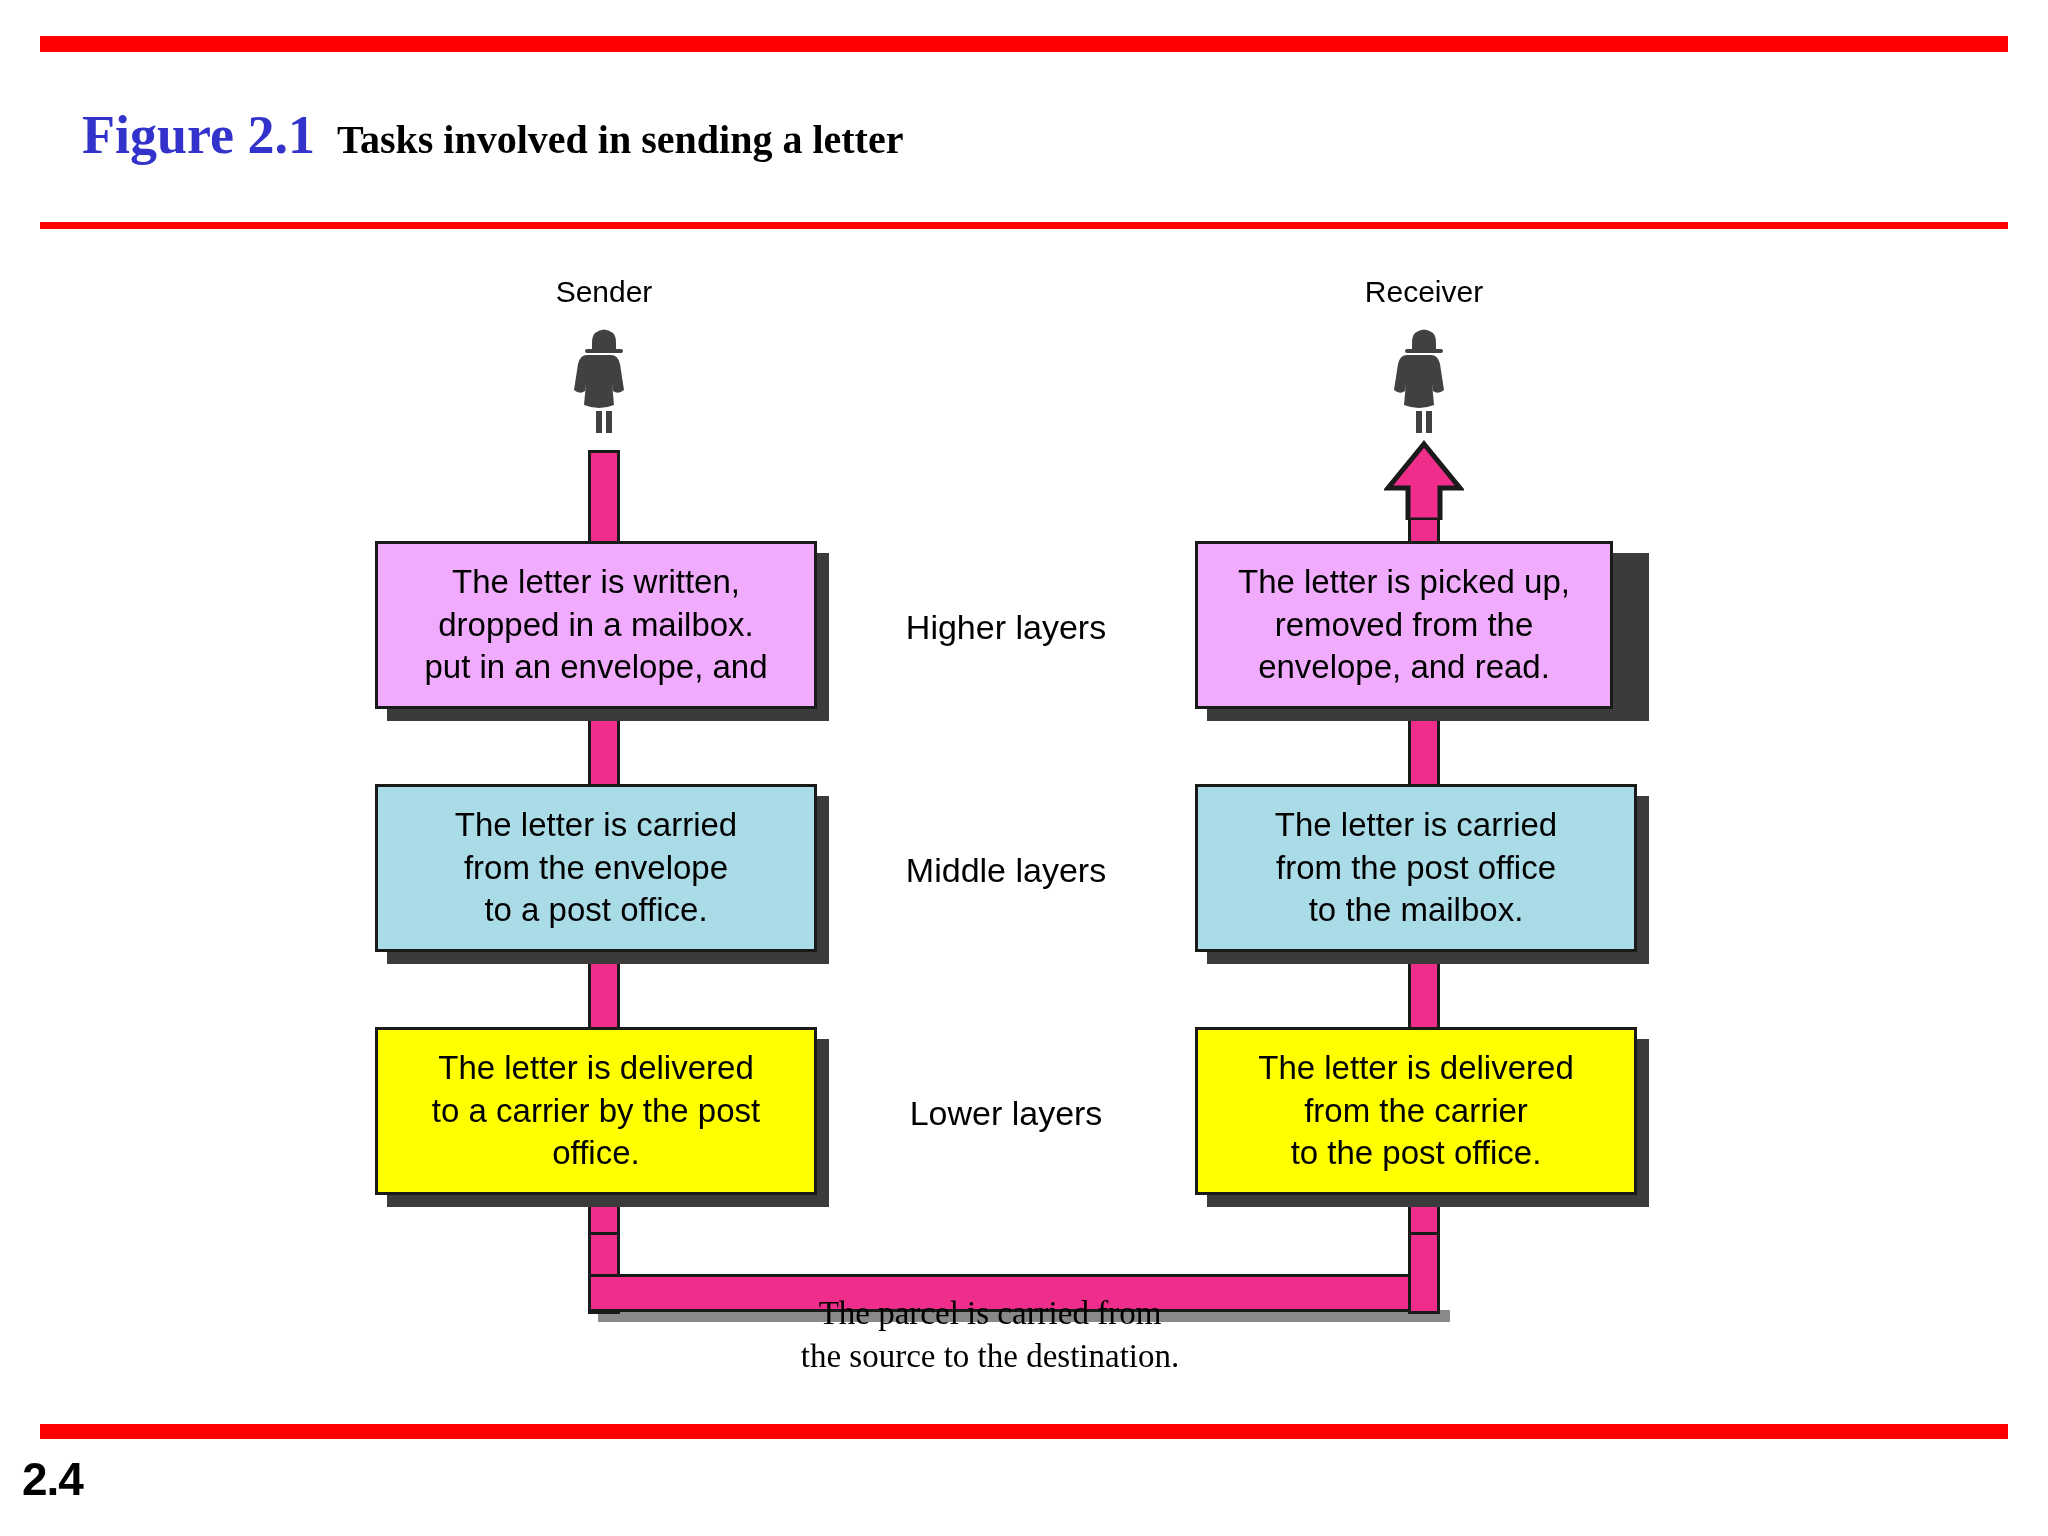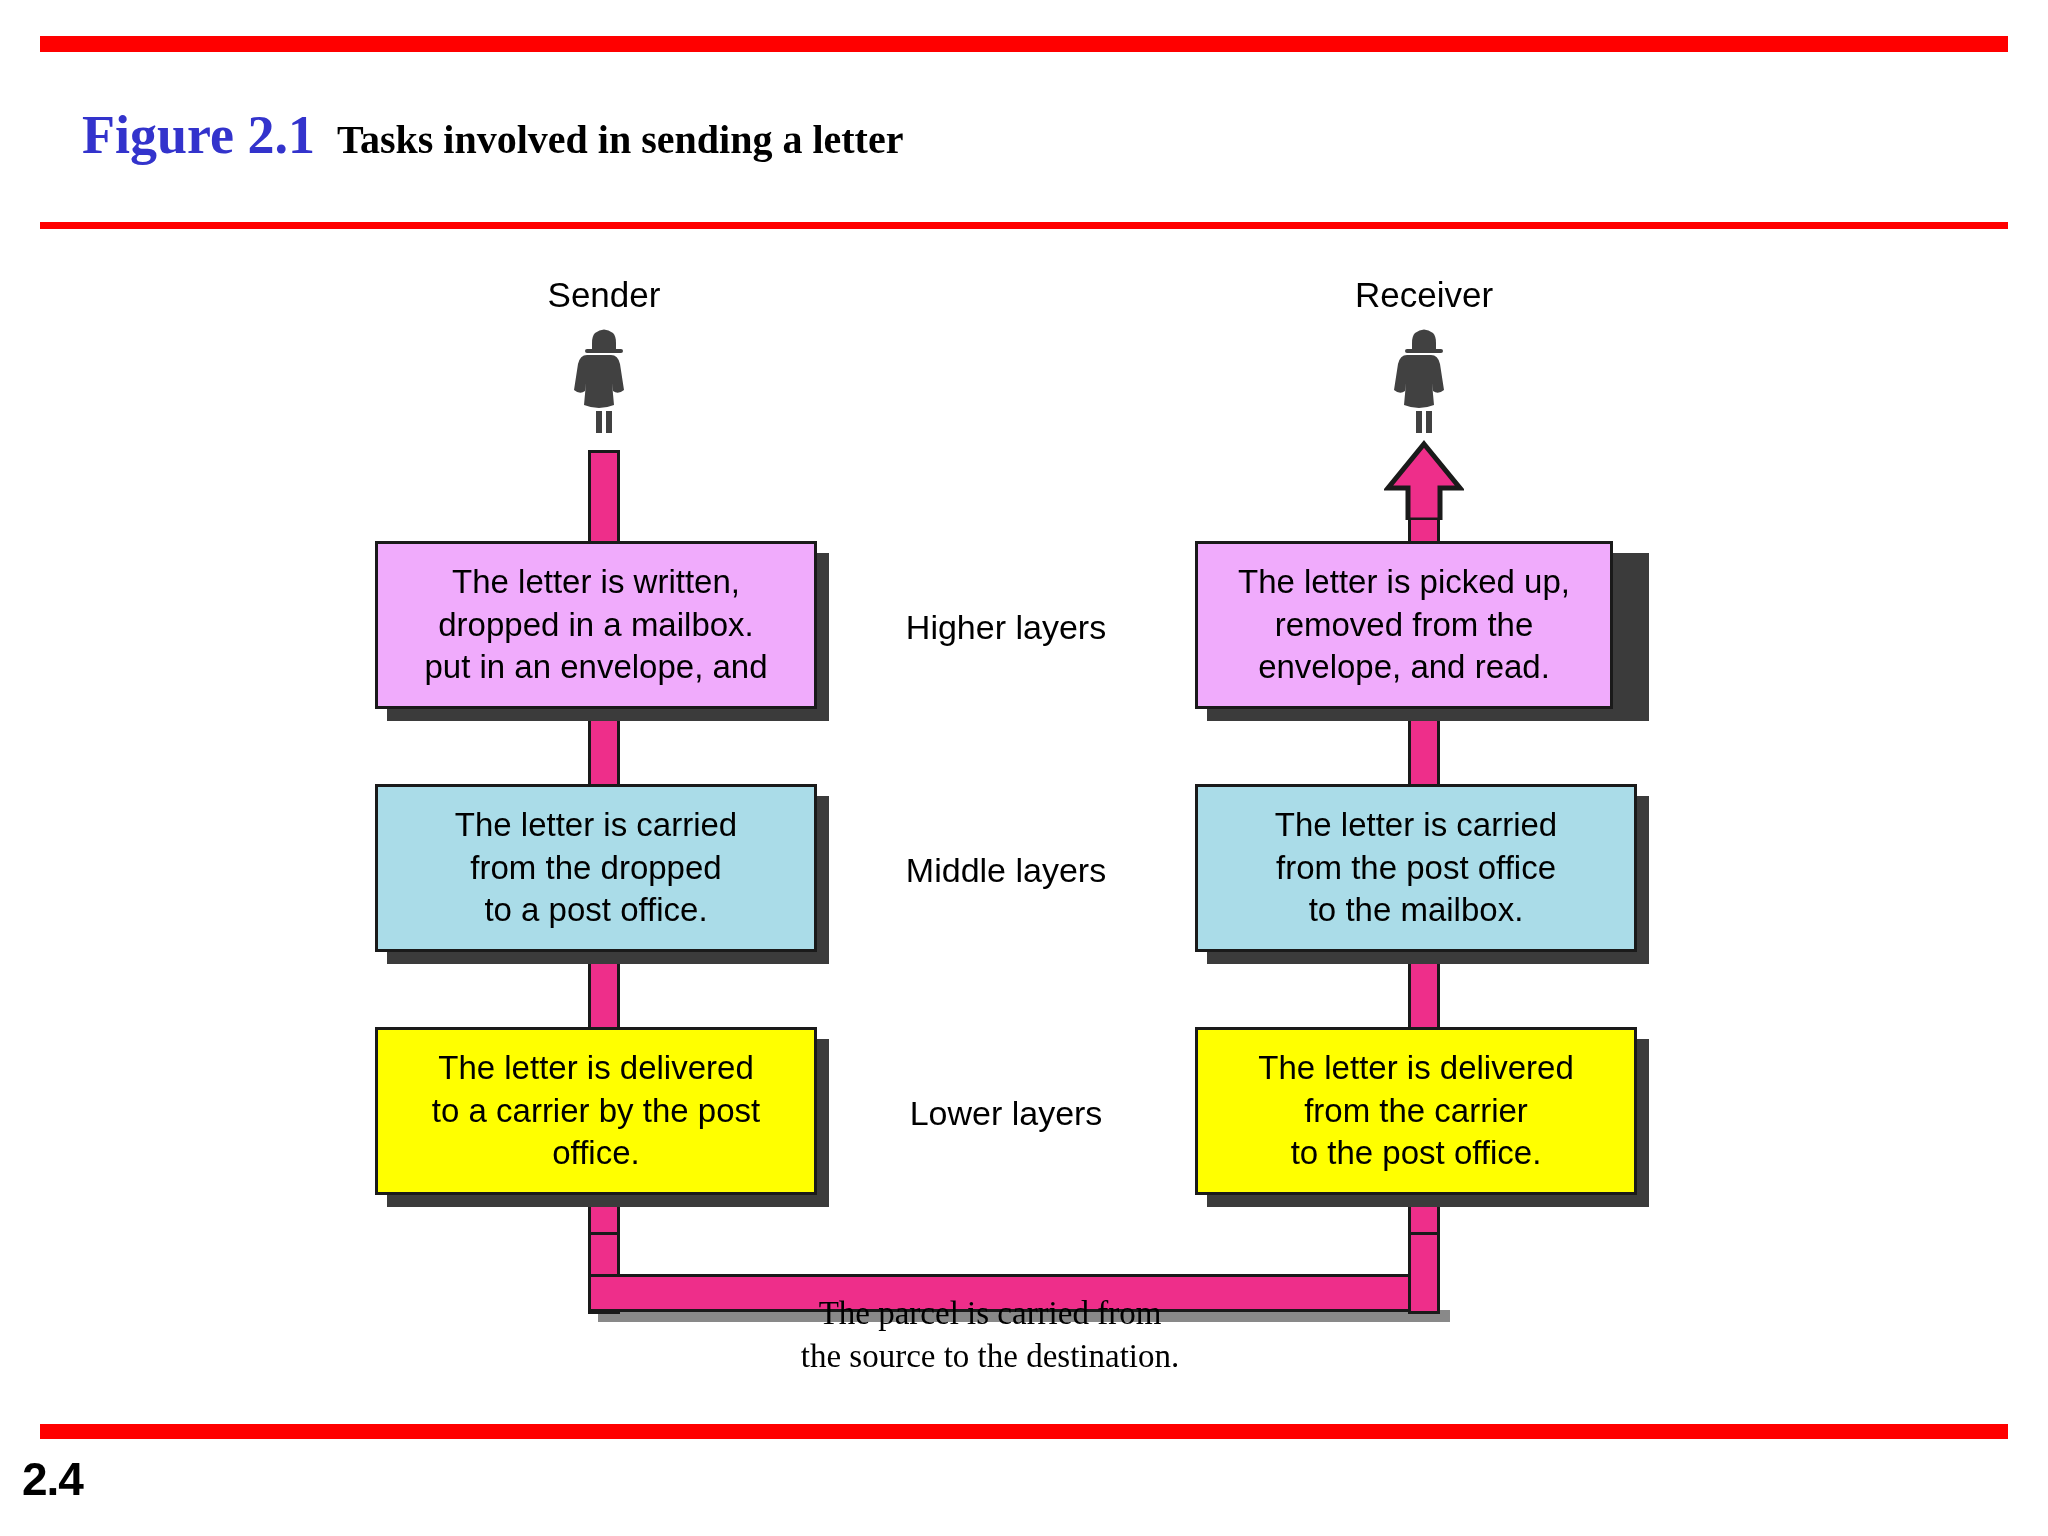--- a/index.html
+++ b/index.html
@@ -64,21 +64,21 @@
     position: absolute;
     left: 0;
     top: 0;
     width: 2048px;
     height: 1536px;
   }
 
   
   .actor-label {
     position: absolute;
-    font-size: 35px;
+    font-size: 30px;
     color: #000000;
     white-space: nowrap;
     transform: translateX(-50%);
   }
   .actor-figure {
     position: absolute;
     width: 70px;
     height: 110px;
     transform: translateX(-50%);
   }
@@ -213,21 +213,21 @@
     <div class="box-shadow" style="left:387px; top:553px; width:442px; height:168px;"></div>
     <div class="layer-box box-green" style="left:375px; top:541px; width:442px; height:168px;">
       <span class="ln">The letter is written,</span>
       <span class="ln">dropped in a mailbox.</span>
       <span class="ln">put in an envelope, and</span>
     </div>
 
     <div class="box-shadow" style="left:387px; top:796px; width:442px; height:168px;"></div>
     <div class="layer-box box-blue" style="left:375px; top:784px; width:442px; height:168px;">
       <span class="ln">The letter is carried</span>
-      <span class="ln">from the dropped</span>
+      <span class="ln">from the envelope</span>
       <span class="ln">to a post office.</span>
     </div>
 
     <div class="box-shadow" style="left:387px; top:1039px; width:442px; height:168px;"></div>
     <div class="layer-box box-yellow" style="left:375px; top:1027px; width:442px; height:168px;">
       <span class="ln">The letter is delivered</span>
       <span class="ln">to a carrier by the post</span>
       <span class="ln">office.</span>
     </div>
 

